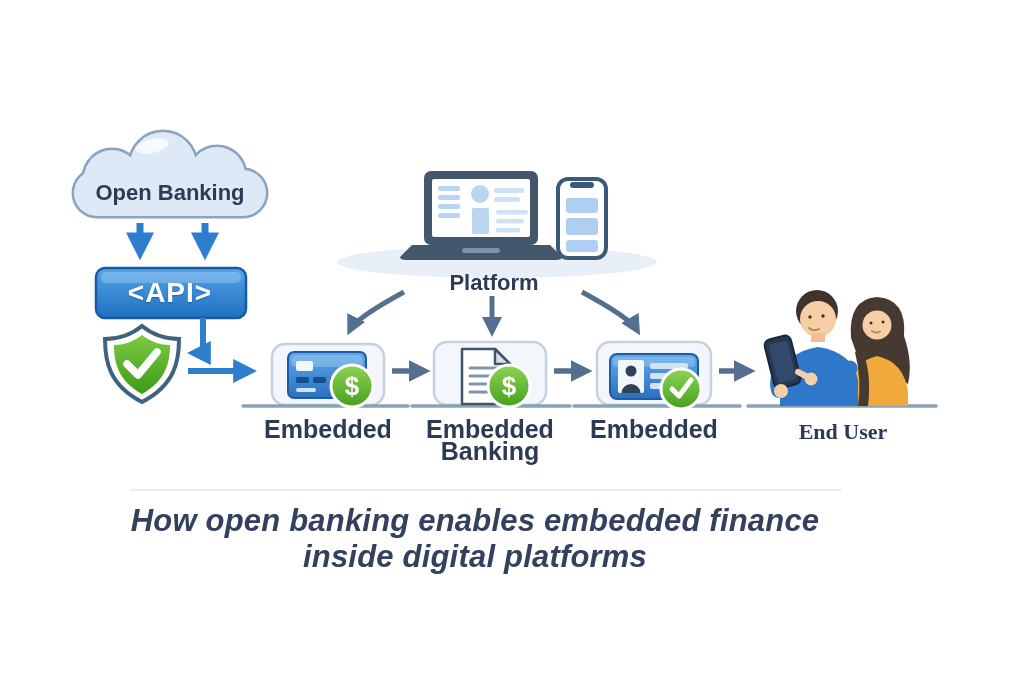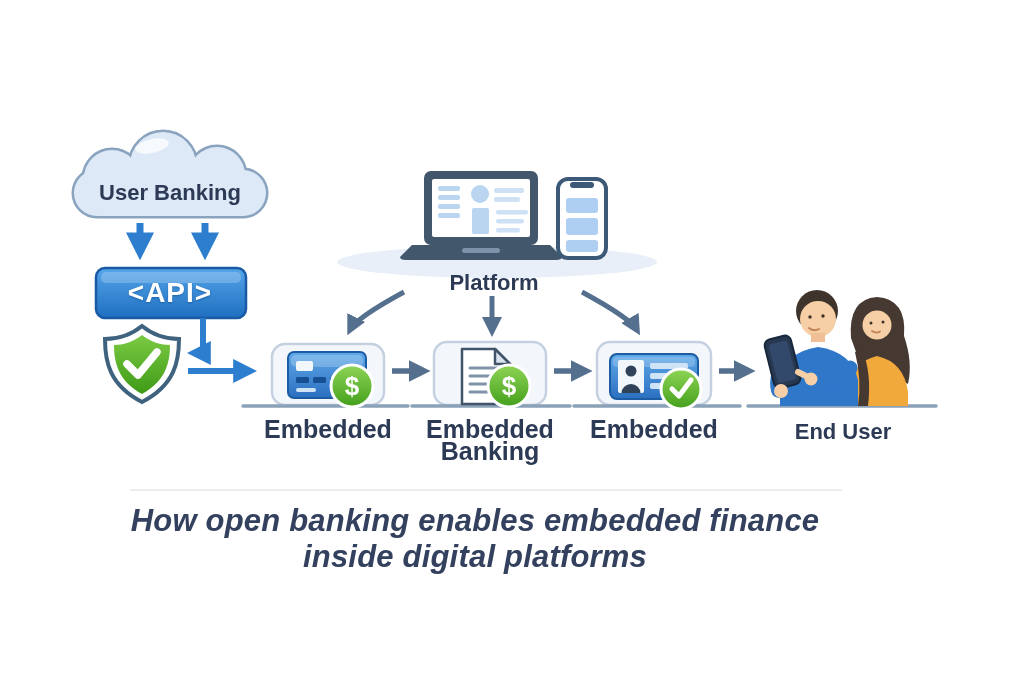--- a/index.html
+++ b/index.html
@@ -14,21 +14,21 @@
   }
   .cloud-lbl   { left:70px;  top:180px; width:200px; font-size:22px; }
   .api-lbl     { left:96px;  top:268px; width:148px; height:50px; line-height:50px;
                  color:#ffffff; font-size:28px; letter-spacing:1px;
                  text-shadow:0 1px 2px rgba(10,60,120,.45); }
   .plat-lbl    { left:394px; top:270px; width:200px; font-size:22px; }
   .step-lbl    { font-size:25px; line-height:22px; }
   .step-lbl-1  { left:258px; top:418px; width:140px; }
   .step-lbl-2  { left:420px; top:418px; width:140px; }
   .step-lbl-3  { left:584px; top:418px; width:140px; }
-  .user-lbl    { left:773px; top:419px; width:140px; font-size:22px; }
+  .user-lbl    { left:773px; top:419px; width:140px; font-size:22px;font-family:Liberation Serif, serif; }
   .caption {
     position:absolute; left:95px; top:503px; width:760px; text-align:center;
     color:#33415e; font-size:31px; font-style:italic; font-weight:600;
     letter-spacing:0.2px;
   }
   .divider { position:absolute; left:130px; top:489px; width:712px; height:2px;
              background:#ededed; }
 </style>
 </head>
 <body>
@@ -229,21 +229,21 @@
         <rect x="773" y="342" width="19" height="40" rx="3" fill="#33496b"></rect>
       </g>
       <circle cx="781" cy="391" r="7" fill="#f7cfa6"></circle>
       <path d="M 850 368 Q 834 385 813 380" stroke="#2e77c9" stroke-width="15" fill="none" stroke-linecap="round"></path>
       <circle cx="811" cy="379" r="6.5" fill="#f7cfa6"></circle>
       <line x1="810" y1="378" x2="798" y2="372" stroke="#f7cfa6" stroke-width="6" stroke-linecap="round"></line>
     </g>
   </g>
 </svg>
 
-<div class="lbl cloud-lbl">User Banking</div>
+<div class="lbl cloud-lbl">Open Banking</div>
 <div class="lbl api-lbl">&lt;API&gt;</div>
 <div class="lbl plat-lbl">Platform</div>
 
 <div class="lbl step-lbl step-lbl-1">
   <span style="display:block">Embedded</span>
 </div>
 <div class="lbl step-lbl step-lbl-2">
   <span style="display:block">Embedded</span>
   <span style="display:block">Banking</span>
 </div>

